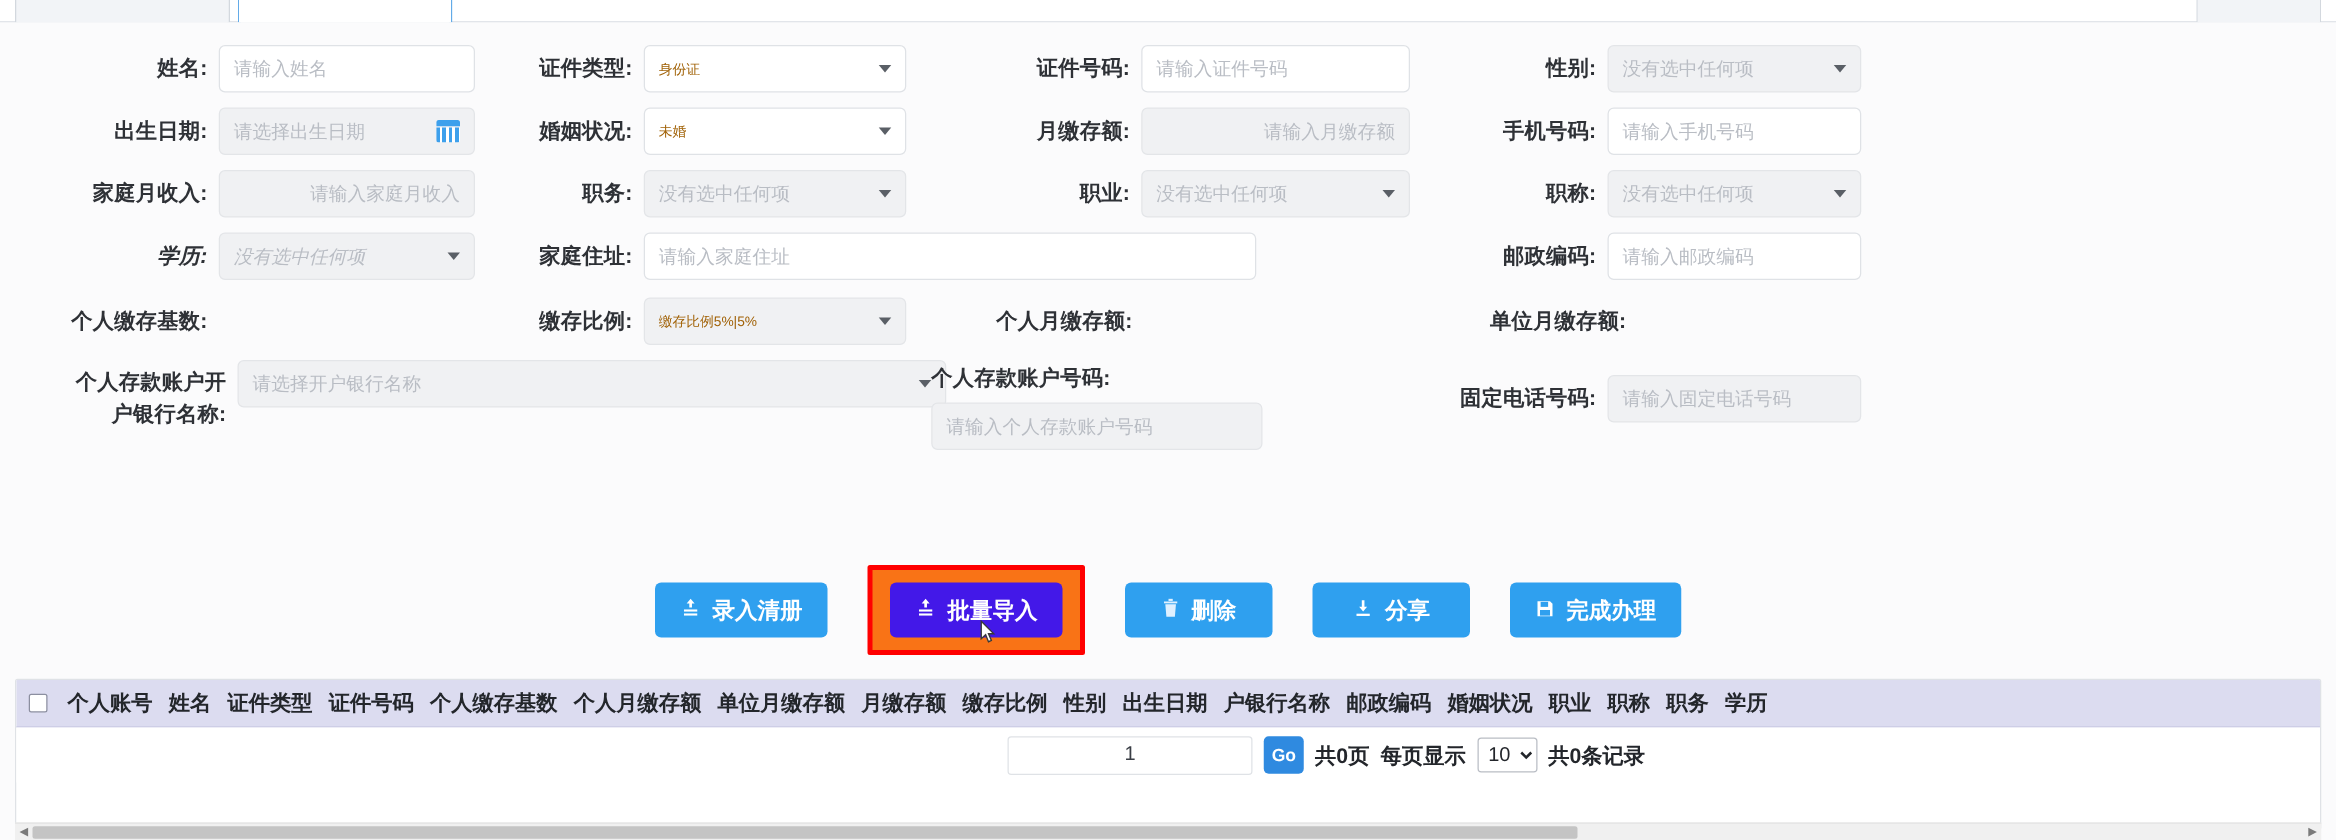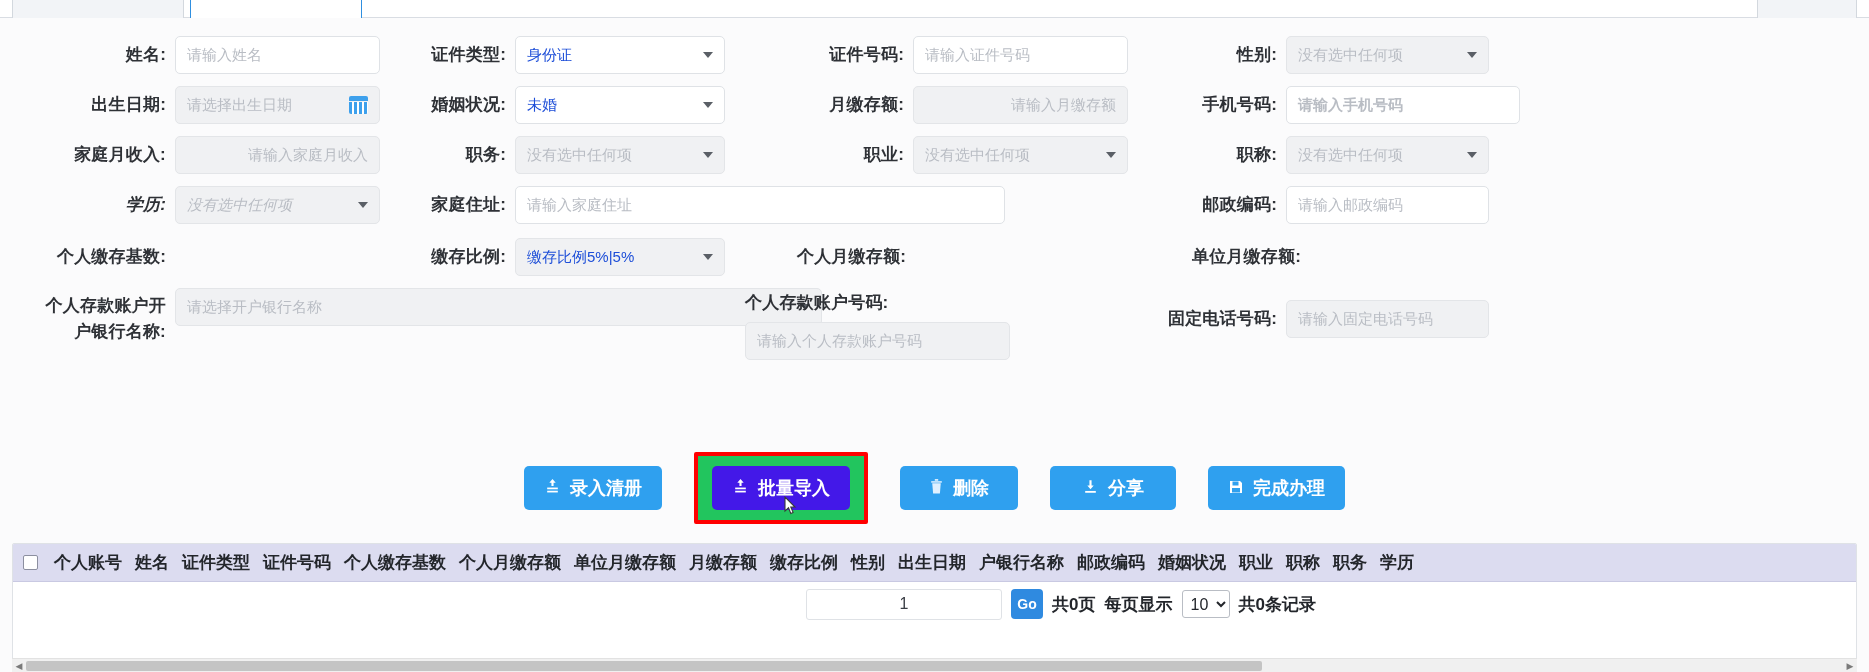--- a/index.html
+++ b/index.html
@@ -71,21 +71,21 @@
     background: #ffffff;
     display: flex;
     align-items: center;
     padding: 0 11px;
     font-size: 15px;
     color: #2e3136;
     position: relative;
   }
   .ctl.disabled { background: #f0f1f3; border-color: #e3e5e8; }
   .ctl .ph { color: #b9bdc4; font-size: 15px; }
-  .ctl .val { color: #1d4ed8; font-size: 15px; }
+  .ctl .val { color: #a16207; font-size: 11px; }
   .ctl .ph.right { margin-left: auto; }
 
   .caret {
     margin-left: auto;
     width: 0; height: 0;
     border-left: 5px solid transparent;
     border-right: 5px solid transparent;
     border-top: 6px solid #5a5f66;
   }
 
@@ -127,21 +127,21 @@
     border: none;
     cursor: pointer;
     font-family: "Liberation Sans", "DejaVu Sans", sans-serif;
   }
   .btn .bi { font-size: 17px; line-height: 1; }
   .btn.active { background: #4318e8; }
   .btn-wrap { position: relative; display: inline-block; }
   .btn-wrap.highlight {
     padding: 10px 14px;
     border: 4px solid #ff0000;
-    background: #22c55e;
+    background: #f97316;
     border-radius: 2px;
   }
   .cursor {
     position: absolute;
     left: 52%; top: 62%;
     width: 13px; height: 19px;
     pointer-events: none;
   }
   .cursor svg { display: block; }
 
@@ -296,21 +296,21 @@
       </div>
     </div>
     <div class="field" style="left:800px; top:68px;">
       <div class="flabel" style="width:113px;">月缴存额:</div>
       <div class="ctl disabled" style="width:215px;">
         <span class="ph right">请输入月缴存额</span>
       </div>
     </div>
     <div class="field" style="left:1200px; top:68px;">
       <div class="flabel" style="width:86px;">手机号码:</div>
-      <div class="ctl" style="width:234px;font-weight:bold;">
+      <div class="ctl" style="width:203px;">
         <span class="ph">请输入手机号码</span>
       </div>
     </div>
 
     <div class="field" style="left:35px; top:118px;">
       <div class="flabel" style="width:140px;">家庭月收入:</div>
       <div class="ctl disabled" style="width:205px;">
         <span class="ph right">请输入家庭月收入</span>
       </div>
     </div>
@@ -369,26 +369,26 @@
     </div>
     <div class="field" style="left:745px; top:220px;">
       <div class="flabel" style="width:170px;">个人月缴存额:</div>
       <div class="plainval"></div>
     </div>
     <div class="field" style="left:1140px; top:220px;">
       <div class="flabel" style="width:170px;">单位月缴存额:</div>
       <div class="plainval"></div>
     </div>
 
-    <div class="field" style="left:35px; top:270px;">
+    <div class="field" style="left:50px; top:270px;">
       <div class="flabel two-line" style="width:140px; text-align:right;">
         <span>个人存款账户开</span><br>
         <span>户银行名称:</span>
       </div>
-      <div class="ctl disabled" style="width:647px;">
+      <div class="ctl disabled" style="width:567px;">
         <span class="ph">请选择开户银行名称</span>
         <span class="caret"></span>
       </div>
     </div>
 
     <div style="position:absolute; left:745px; top:272px;">
       <div class="flabel" style="width:auto; text-align:left; line-height:26px;">个人存款账户号码:</div>
       <div class="ctl disabled" style="width:265px; margin-top:6px;">
         <span class="ph">请输入个人存款账户号码</span>
       </div>

